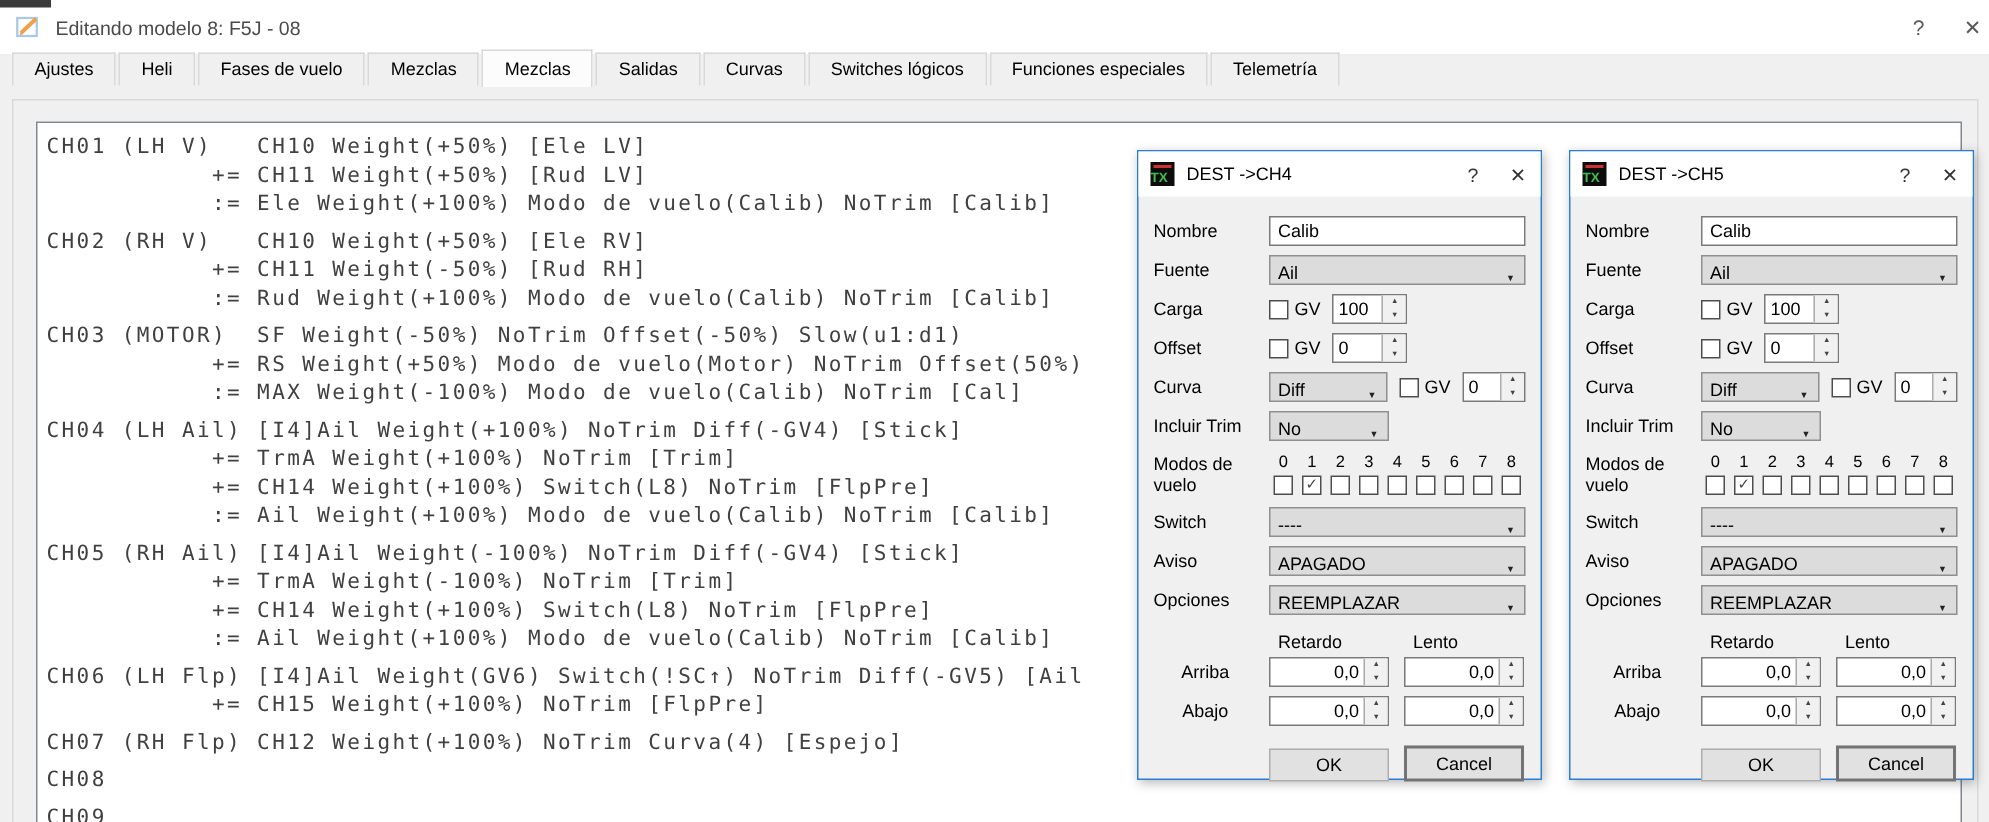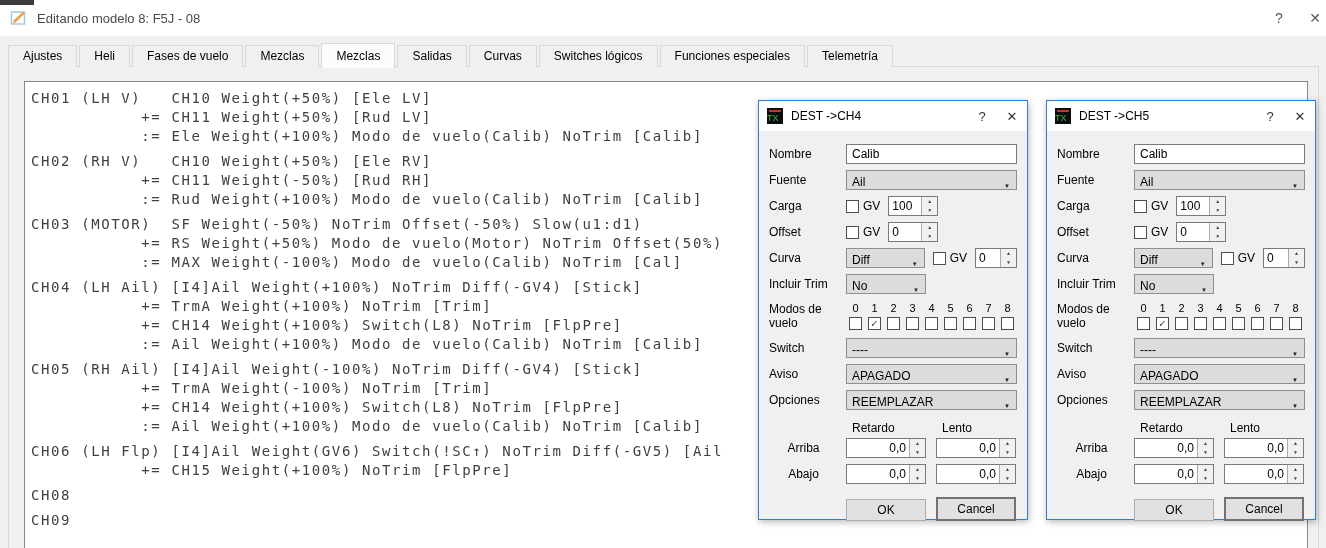--- a/index.html
+++ b/index.html
@@ -9,21 +9,21 @@
   }
   
   .top-strip{position:absolute;left:0;top:0;width:34px;height:5px;background:#3b3b3b;z-index:6}
   .titlebar{position:absolute;left:0;top:0;width:100%;height:36px;background:#ffffff;display:flex;align-items:center}
   .app-icon{margin-left:10px;flex:0 0 auto}
   .win-title{margin-left:9px;font-size:13px;color:#4a4a4a}
   .win-ctl{position:absolute;top:7px;width:26px;height:22px;text-align:center;line-height:22px;font-size:14px;color:#5a5a5a}
   .win-help{left:1266px}
   .win-close{left:1302px}
   
-  .tabbar{position:absolute;left:8px;top:41px;height:26px;display:flex;align-items:flex-end;z-index:3}
+  .tabbar{position:absolute;left:8px;top:31px;height:26px;display:flex;align-items:flex-end;z-index:3}
   .tab{
     height:21px;line-height:21px;padding:0 14px;margin-right:2px;font-size:12px;
     background:#f0f0f0;border:1px solid #d9d9d9;border-bottom:none;white-space:nowrap;
   }
   .tab.active{
     height:24px;line-height:24px;background:#fcfcfc;position:relative;z-index:4;margin-bottom:-1px;
   }
   
   .content-frame{position:absolute;left:8px;top:66px;width:1309px;height:500px;border:1px solid #d9d9d9;background:#f0f0f0}
   .mixer-area{
@@ -39,21 +39,21 @@
   
   .dialog{
     position:absolute;top:100px;width:270px;height:420px;box-sizing:border-box;
     background:#f0f0f0;border:1px solid #2a7fd4;box-shadow:1px 2px 7px rgba(0,0,0,.28);z-index:10;
   }
   .dlg-a{left:758px}
   .dlg-b{left:1046px}
   .dlg-titlebar{height:30px;background:#ffffff;display:flex;align-items:center;padding:0 0 0 8px}
   .dlg-icon{width:16px;height:16px;background:#0c0c0c;position:relative;flex:0 0 auto}
   .dlg-icon-bar{position:absolute;left:2px;right:2px;top:2px;height:2px;background:#d03030}
-  .dlg-icon-tx{position:absolute;left:0;right:8px;bottom:0;height:12px;line-height:12px;text-align:left;font-size:9px;font-weight:normal;color:#3dbf4a}
+  .dlg-icon-tx{position:absolute;left:0;right:8px;bottom:0;height:12px;line-height:12px;text-align:left;font-size:9px;font-weight:bold;color:#3dbf4a}
   .dlg-title{margin-left:8px;font-size:12px;flex:1 1 auto;white-space:nowrap}
   .dlg-btn{width:30px;text-align:center;font-size:13px;color:#333}
   .dlg-body{padding:10px 10px 0 10px;font-size:12px}
   .drow{display:flex;align-items:center;height:26px}
   .dlabel{width:77px;flex:0 0 auto;font-size:12px}
   .dlabel.right{text-align:center;padding-right:8px;box-sizing:border-box}
   .input{
     flex:1 1 auto;height:20px;background:#fff;border:1px solid #7a7a7a;box-sizing:border-box;
     display:flex;align-items:center;padding:0 5px;font-size:12px;
   }
@@ -134,20 +134,21 @@
       <pre class="channel">CH04 (LH Ail) [I4]Ail Weight(+100%) NoTrim Diff(-GV4) [Stick]
            += TrmA Weight(+100%) NoTrim [Trim]
            += CH14 Weight(+100%) Switch(L8) NoTrim [FlpPre]
            := Ail Weight(+100%) Modo de vuelo(Calib) NoTrim [Calib]</pre>
       <pre class="channel">CH05 (RH Ail) [I4]Ail Weight(-100%) NoTrim Diff(-GV4) [Stick]
            += TrmA Weight(-100%) NoTrim [Trim]
            += CH14 Weight(+100%) Switch(L8) NoTrim [FlpPre]
            := Ail Weight(+100%) Modo de vuelo(Calib) NoTrim [Calib]</pre>
       <pre class="channel">CH06 (LH Flp) [I4]Ail Weight(GV6) Switch(!SC↑) NoTrim Diff(-GV5) [Ail
            += CH15 Weight(+100%) NoTrim [FlpPre]</pre>
+      <pre class="channel">CH07 (RH Flp) CH12 Weight(+100%) NoTrim Curva(4) [Espejo]</pre>
       <pre class="channel">CH08</pre>
       <pre class="channel">CH09</pre>
     </div>
 </div>
 
 <div class="dialog dlg-a">
   <div class="dlg-titlebar">
     <span class="dlg-icon">
       <span class="dlg-icon-bar"></span>
       <span class="dlg-icon-tx">TX</span>

